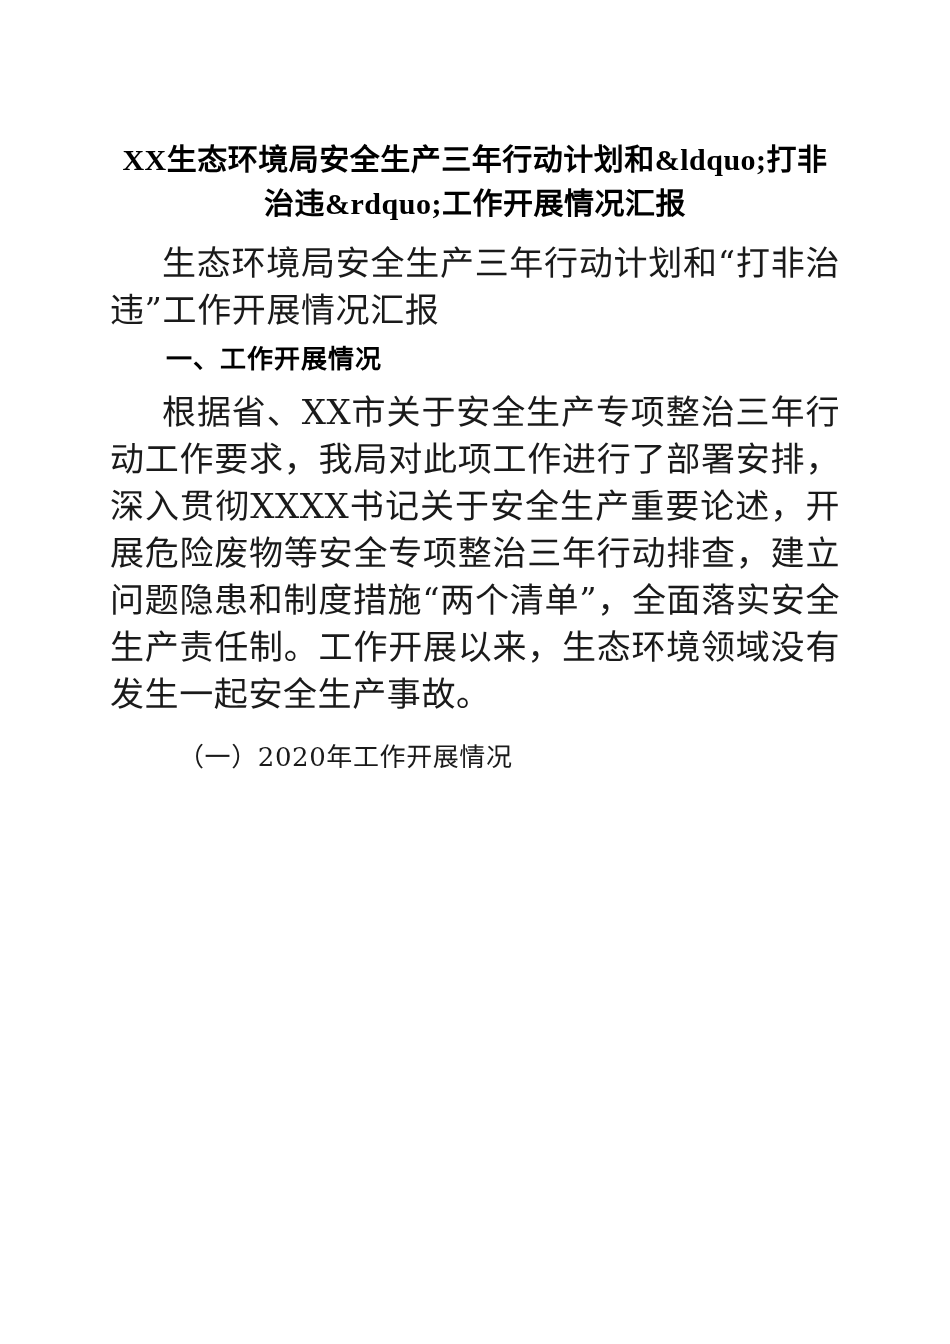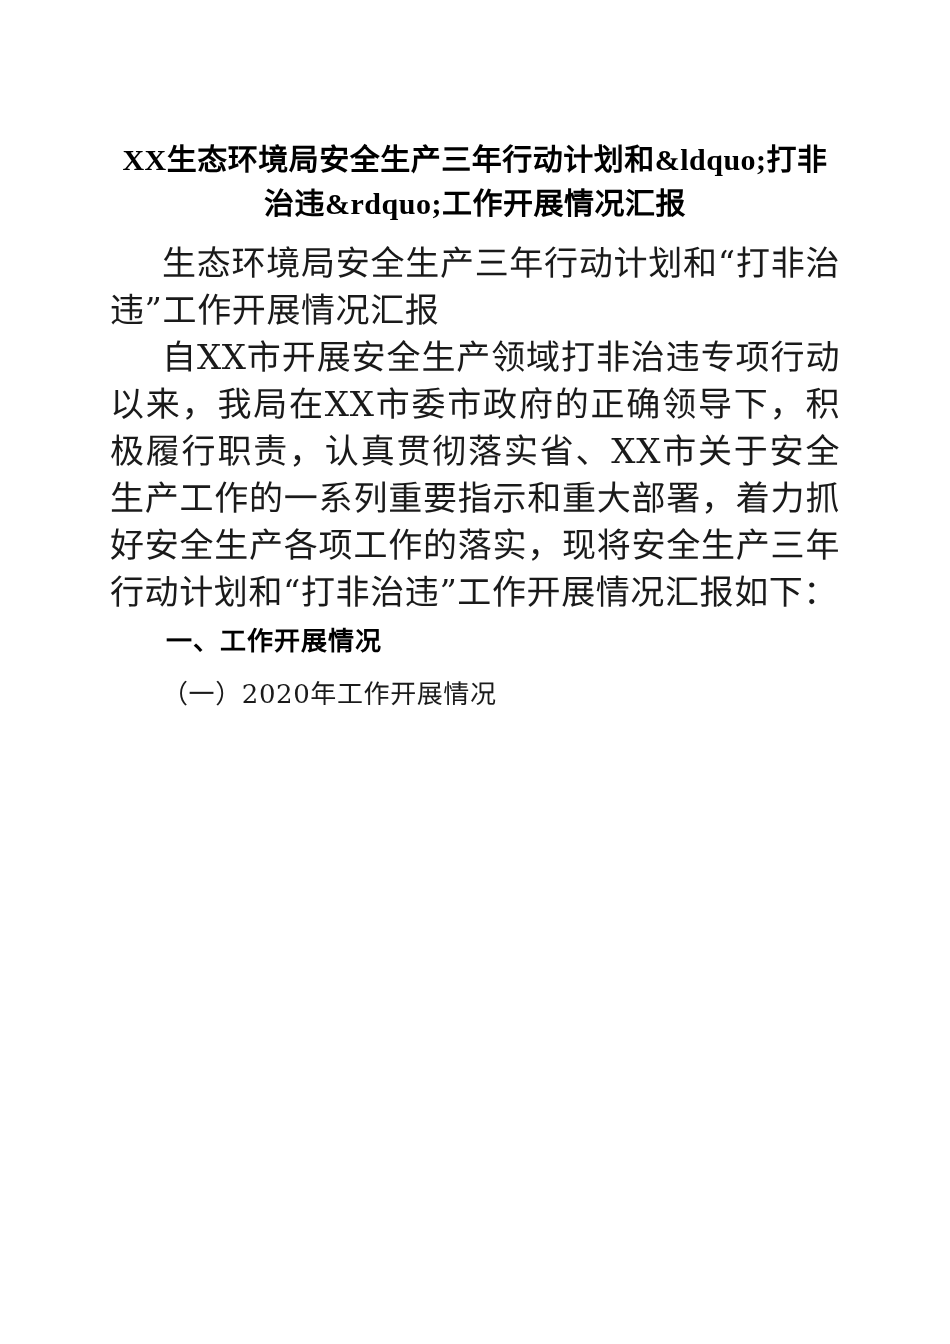--- a/index.html
+++ b/index.html
@@ -75,21 +75,21 @@
     line-height: 47px;
     text-indent: 52px;
     letter-spacing: 1px;
     text-align: left;
     color: #000000;
     word-break: break-all;
   }
 
   
   .heading-2 {
-    margin: 0;
+    margin: 16px;
     padding: 0;
     font-family: "DejaVu Serif", "Liberation Serif", serif;
     font-weight: normal;
     font-size: 26px;
     line-height: 47px;
     text-indent: 52px;
     letter-spacing: 0.6px;
     text-align: left;
     color: #1a1a1a;
     word-break: break-all;
@@ -102,22 +102,22 @@
 
 <div class="page">
   <div class="content">
 
     <h1 class="doc-title">XX生态环境局安全生产三年行动计划和&amp;ldquo;打非治违&amp;rdquo;工作开展情况汇报</h1>
 
     <div class="spacer-sm"></div>
 
     <p class="para">生态环境局安全生产三年行动计划和“打非治违”工作开展情况汇报</p>
 
-    <p class="para">自XX市开展安全生产领域打非治违专项行动以来，我局在XX市委市政府的正确领导下，积极履行职责，认真贯彻落实省、XX市关于安全生产工作的一系列重要指示和重大部署，着力抓好安全生产各项工作的落实，现将安全生产三年行动计划和“打非治违”工作开展情况汇报如下：</p>
 
     <p class="heading-1">一、工作开展情况</p>
 
+    <p class="para">根据省、XX市关于安全生产专项整治三年行动工作要求，我局对此项工作进行了部署安排，深入贯彻XXXX书记关于安全生产重要论述，开展危险废物等安全专项整治三年行动排查，建立问题隐患和制度措施“两个清单”，全面落实安全生产责任制。工作开展以来，生态环境领域没有发生一起安全生产事故。</p>
 
     <p class="heading-2">（一）2020年工作开展情况</p>
 
 
   </div>
 </div>
 
 </body></html>

